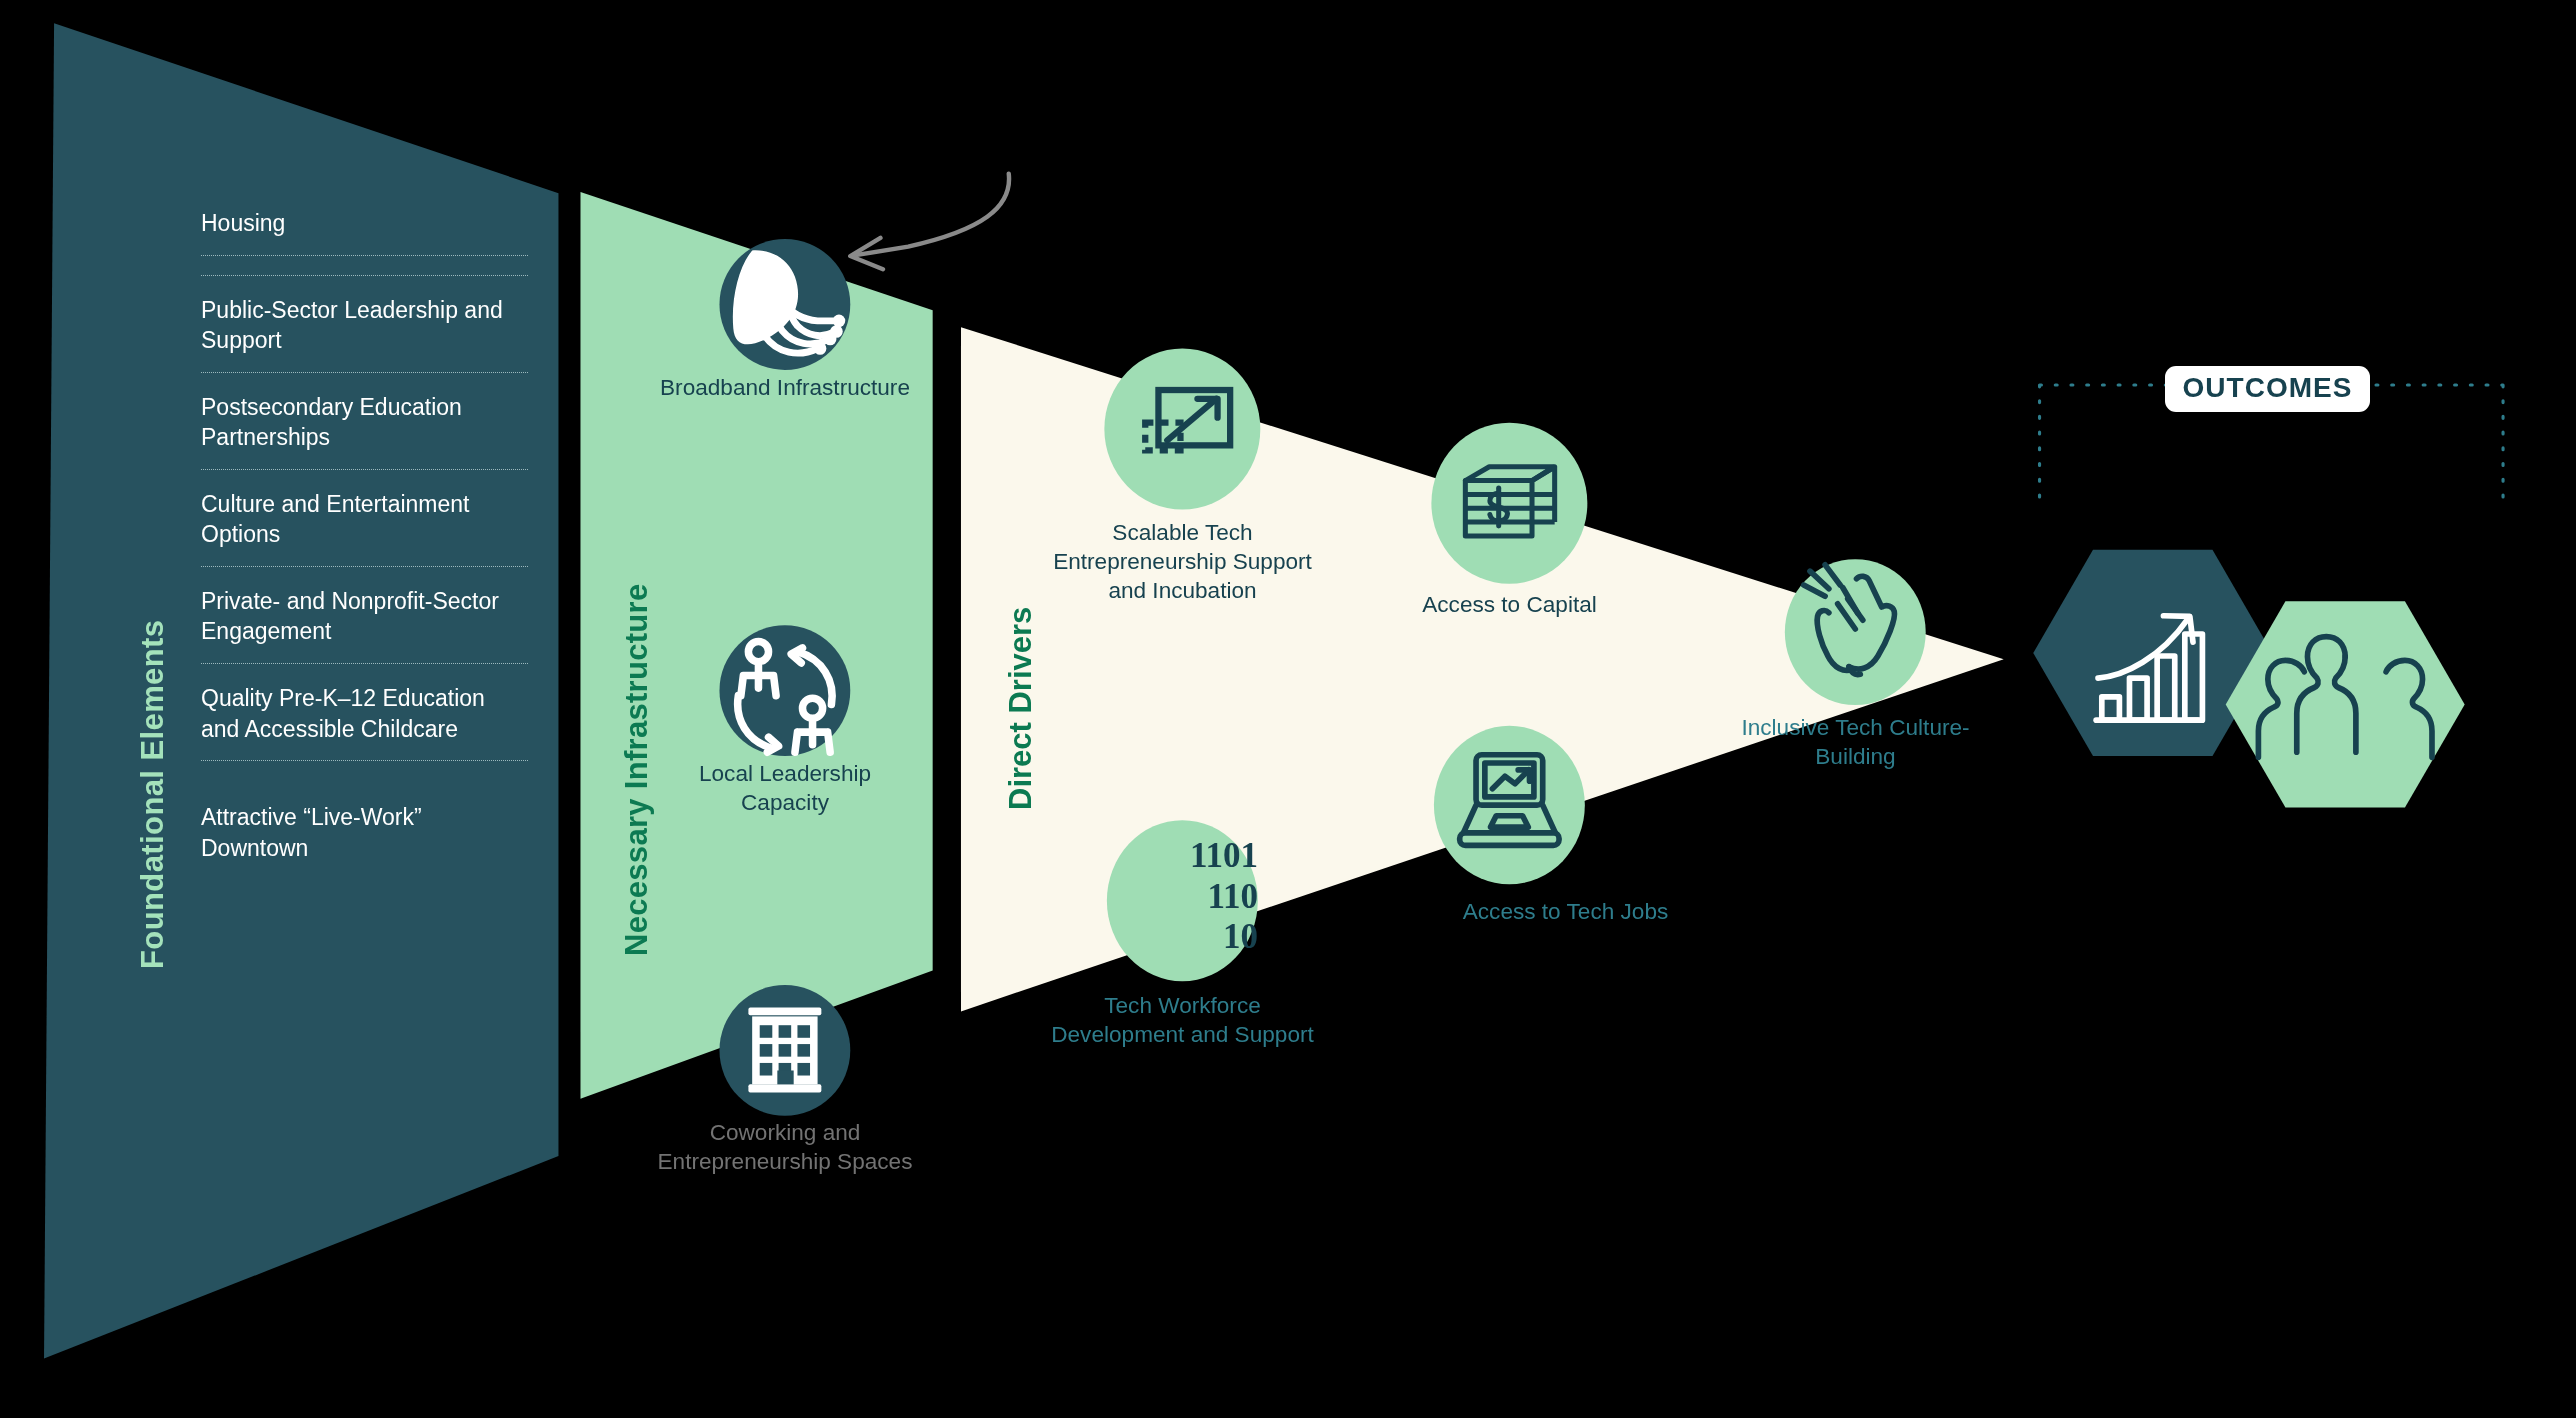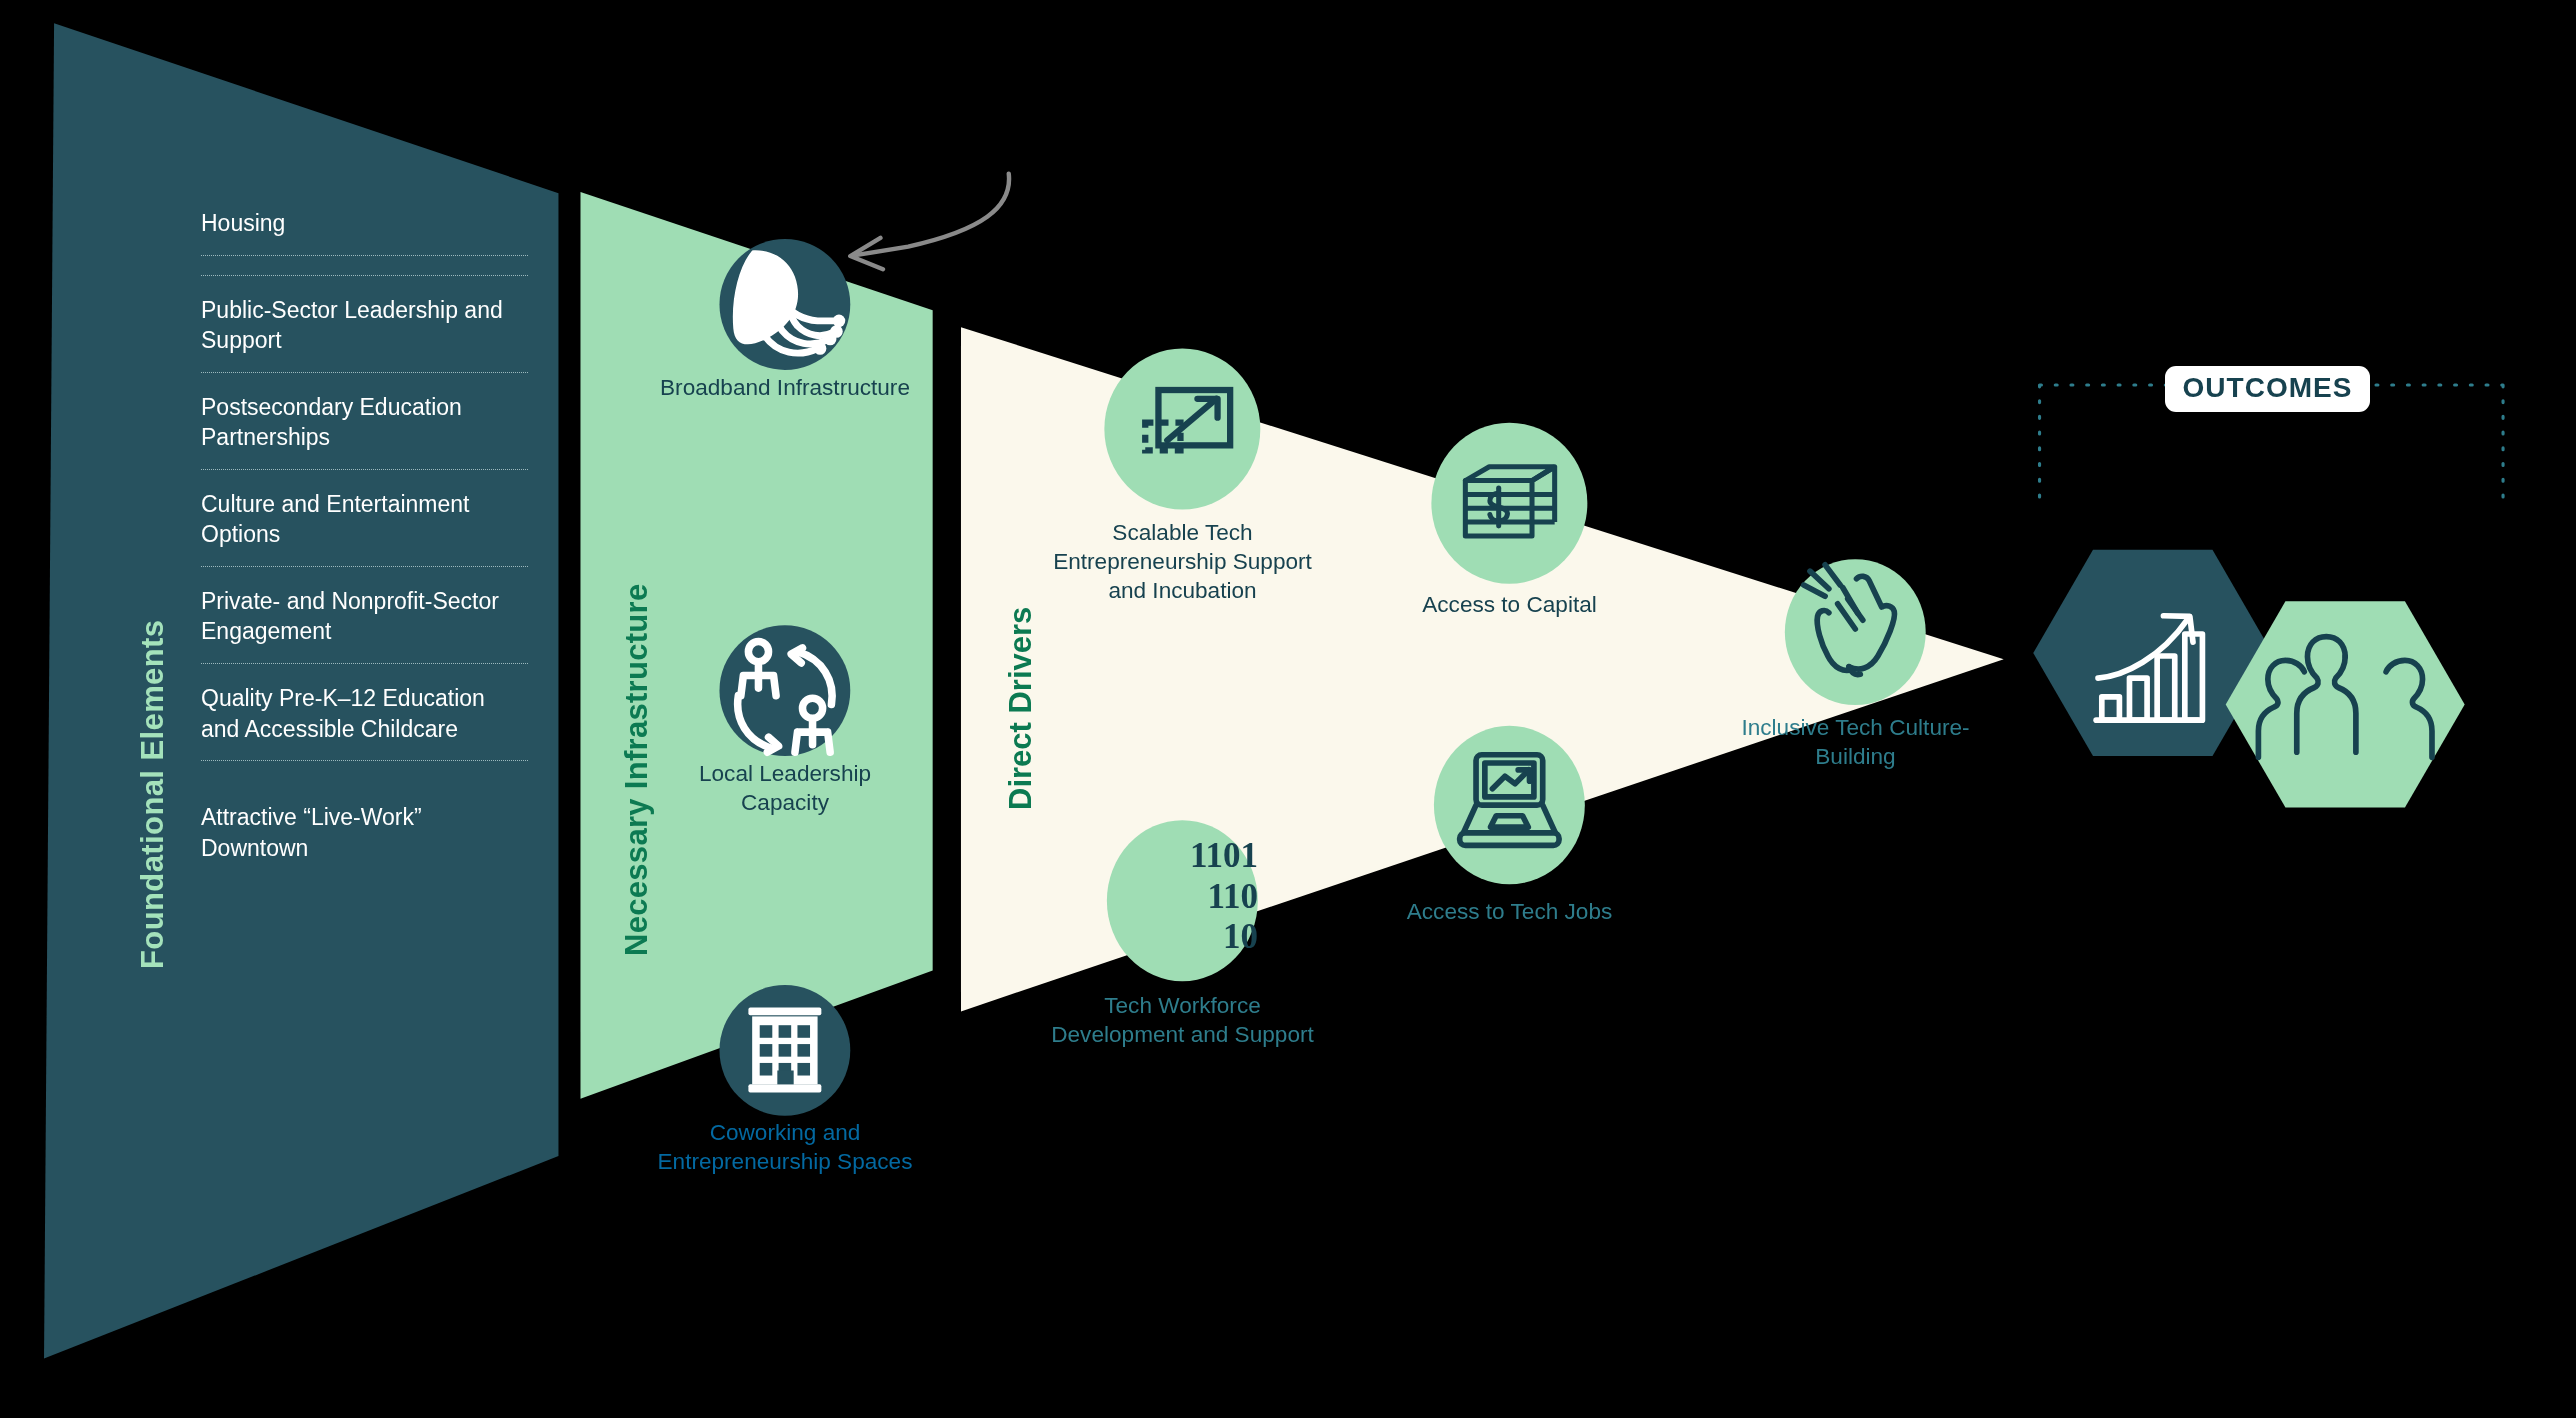--- a/index.html
+++ b/index.html
@@ -73,21 +73,21 @@
     position: absolute;
     width: 264px;
     text-align: center;
   }
   .ni-node .cap {
     color: #17424F;
     font-size: 22.6px;
     line-height: 1.28;
     font-weight: 400;
   }
-  .ni-node .cap.lightcap { color: #0369a1; }
+  .ni-node .cap.lightcap { color: #737373; }
 
   
   .dd-title {
     position: absolute;
     color: #0C7A52;
     font-size: 31px;
     font-weight: 700;
     white-space: nowrap;
     transform-origin: left top;
   }
@@ -297,21 +297,21 @@
   </div>
 
   <div class="dd-node" style="left:1717px; top:714px;">
     <div class="cap lightcap">Inclusive Tech Culture-Building</div>
   </div>
 
   <div class="dd-node" style="left:1044px; top:992px;">
     <div class="cap lightcap">Tech Workforce Development and Support</div>
   </div>
 
-  <div class="dd-node" style="left:1371px; top:898px;">
+  <div class="dd-node" style="left:1427px; top:898px;">
     <div class="cap lightcap">Access to Tech Jobs</div>
   </div>
 
   <div style="position:absolute; left:1107px; top:836px; width:151px; height:132px;">
     <div style="text-align:right; color:#17424F; font-family:'Liberation Serif',serif; font-weight:700; font-size:35px; line-height:1.16;">
       <div>1101</div>
       <div>110</div>
       <div>10</div>
     </div>
   </div>

